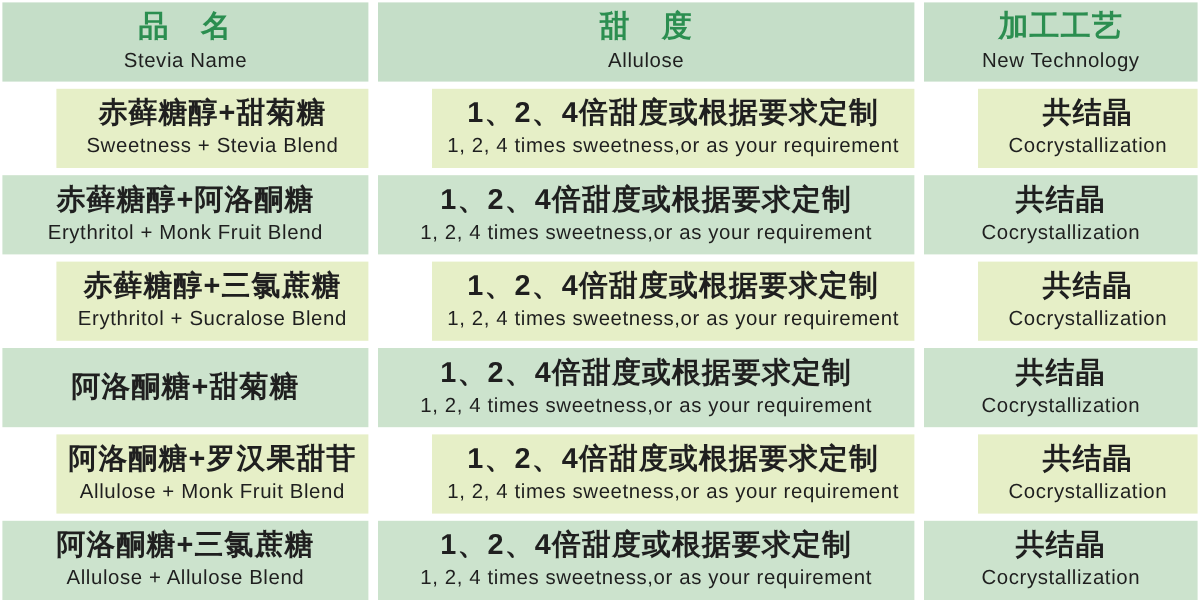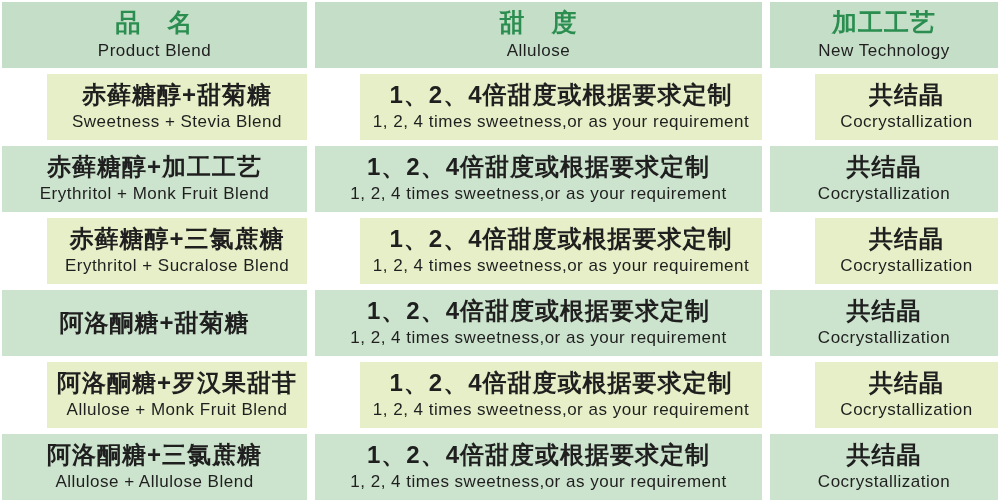--- a/index.html
+++ b/index.html
@@ -59,21 +59,21 @@
     line-height: 1.1;
     white-space: nowrap;
   }
 </style>
 </head>
 <body>
 
 <div class="table">
   <div class="cell header">
     <div class="zh">品　名</div>
-    <div class="en">Product Blend</div>
+    <div class="en">Stevia Name</div>
   </div>
   <div class="cell header">
     <div class="zh">甜　度</div>
     <div class="en">Allulose</div>
   </div>
   <div class="cell header">
     <div class="zh">加工工艺</div>
     <div class="en">New Technology</div>
   </div>
 
@@ -84,21 +84,21 @@
   <div class="cell row-odd">
     <div class="zh">1、2、4倍甜度或根据要求定制</div>
     <div class="en">1, 2, 4 times sweetness,or as your requirement</div>
   </div>
   <div class="cell row-odd">
     <div class="zh">共结晶</div>
     <div class="en">Cocrystallization</div>
   </div>
 
   <div class="cell row-even">
-    <div class="zh">赤藓糖醇+加工工艺</div>
+    <div class="zh">赤藓糖醇+阿洛酮糖</div>
     <div class="en">Erythritol + Monk Fruit Blend</div>
   </div>
   <div class="cell row-even">
     <div class="zh">1、2、4倍甜度或根据要求定制</div>
     <div class="en">1, 2, 4 times sweetness,or as your requirement</div>
   </div>
   <div class="cell row-even">
     <div class="zh">共结晶</div>
     <div class="en">Cocrystallization</div>
   </div>

